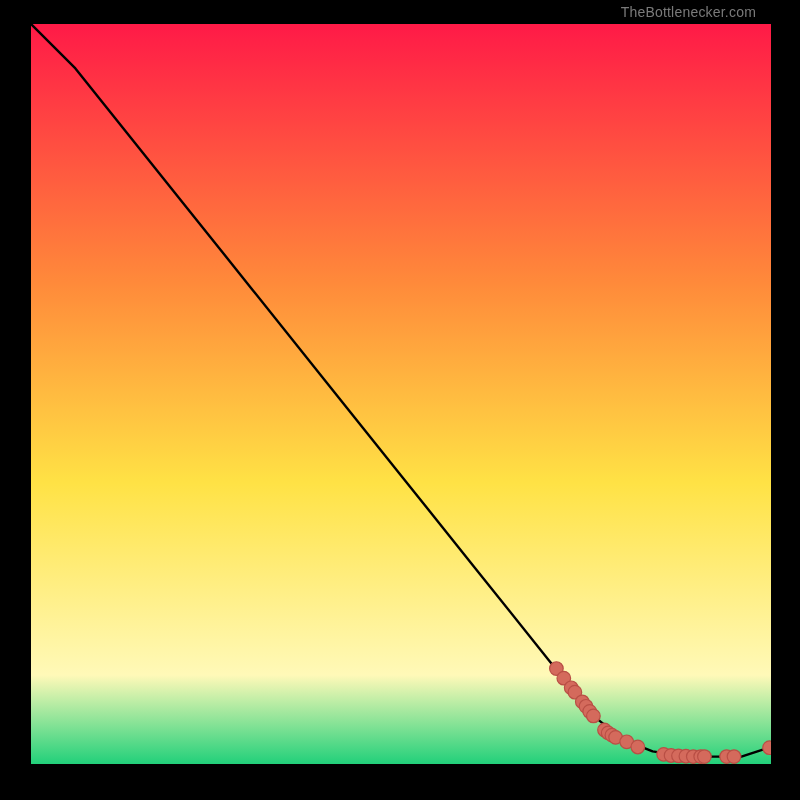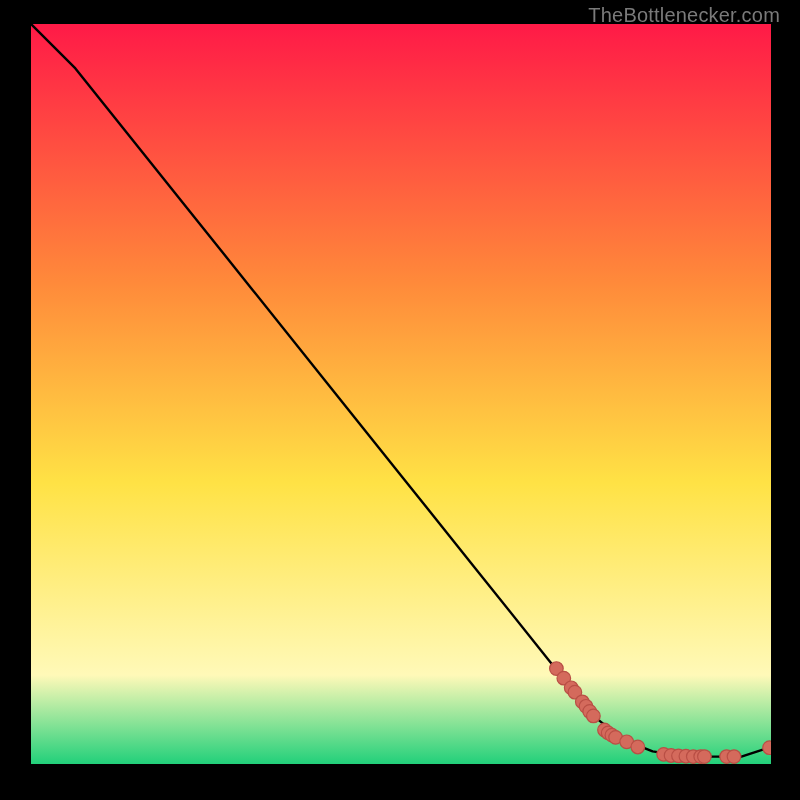--- a/index.html
+++ b/index.html
@@ -20,23 +20,23 @@
   .plot {
     position: absolute;
     left: 31px;
     top: 24px;
     width: 740px;
     height: 740px;
   }
   .watermark {
     position: absolute;
     top: 4px;
-    right: 20px;
+    right: 44px;
     color: #7a7a7a;
-    font-size: 20px;
+    font-size: 14px;
     letter-spacing: 0.2px;
     font-weight: 400;
     user-select: none;
   }
 </style>
 </head>
 <body>
 
 <div class="stage">
   <div class="watermark">TheBottlenecker.com</div>

